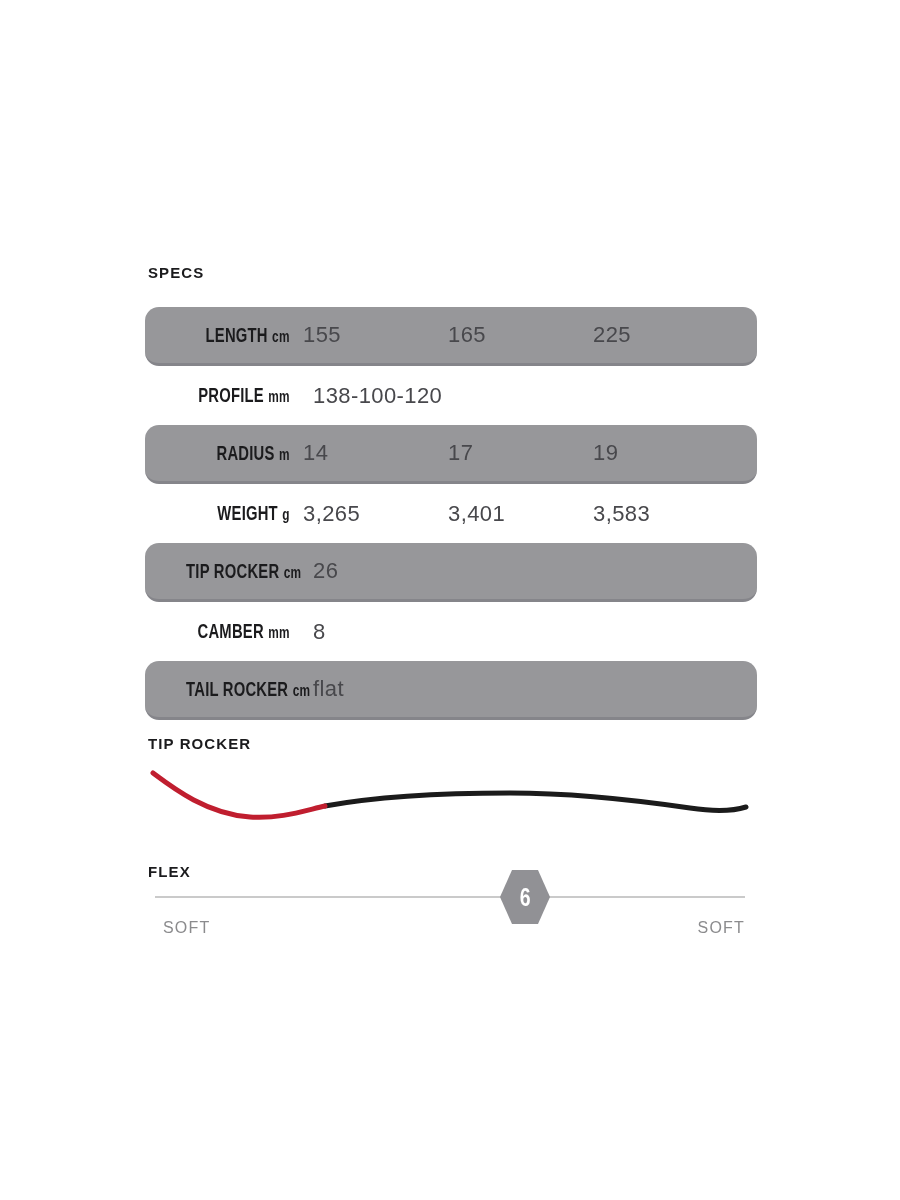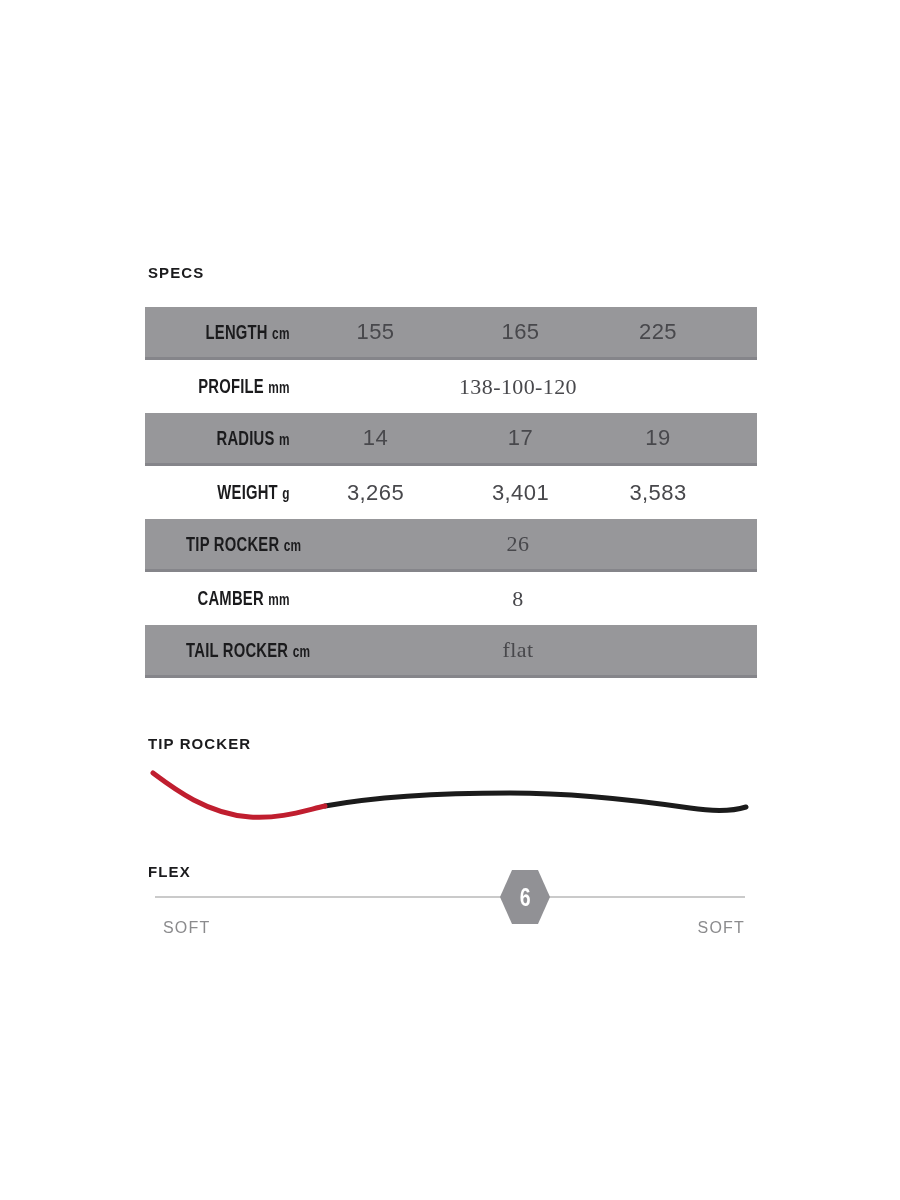--- a/index.html
+++ b/index.html
@@ -22,37 +22,37 @@
     position:absolute;left:148px;
     font-size:15px;font-weight:700;letter-spacing:1.1px;color:var(--label-text);margin-top:8px;
   }
   #specs-heading{top:256px;}
   #tip-rocker-heading{top:727px;}
   #flex-heading{top:855px;}
 
   #specs-table{position:absolute;left:145px;top:307px;width:612px;}
   .spec-row{
     display:grid;grid-template-columns:158px 145px 145px 130px 34px;
-    align-items:center;height:53px;box-sizing:border-box;background:#ffffff;
+    align-items:center;height:59px;box-sizing:border-box;background:#ffffff;border-radius:14px;
   }
   .spec-row.shaded{
     background:var(--row-gray);
     border-bottom:3px solid var(--row-gray-edge);
   }
   .spec-label{
     text-align:right;padding-right:18px;white-space:nowrap;
     color:var(--label-text);font-weight:700;font-size:20px;
     transform:scaleX(0.74);transform-origin:right center;
     letter-spacing:0.3px;
   }
   .spec-label .unit{font-size:16px;font-weight:700;}
   .spec-value{
-    text-align:center;font-size:22px;color:var(--value-text);letter-spacing:0.4px;
+    text-align:left;font-size:22px;color:var(--value-text);letter-spacing:0.4px;
   }
-  .spec-value.merged{grid-column:2 / span 3;padding-left:10px;font-family:Liberation Serif, serif;}
+  .spec-value.merged{grid-column:2 / span 3;padding-left:10px;}
 
   #tip-rocker-curve{position:absolute;left:145px;top:762px;width:612px;height:60px;}
   #tip-rocker-curve path{fill:none;stroke-width:5;stroke-linecap:round;}
   .curve-red{stroke:var(--accent-red);}
   .curve-black{stroke:var(--curve-black);}
 
   #flex-track{
     position:absolute;left:155px;top:896px;width:590px;height:2px;
     background:var(--flex-line);
   }

